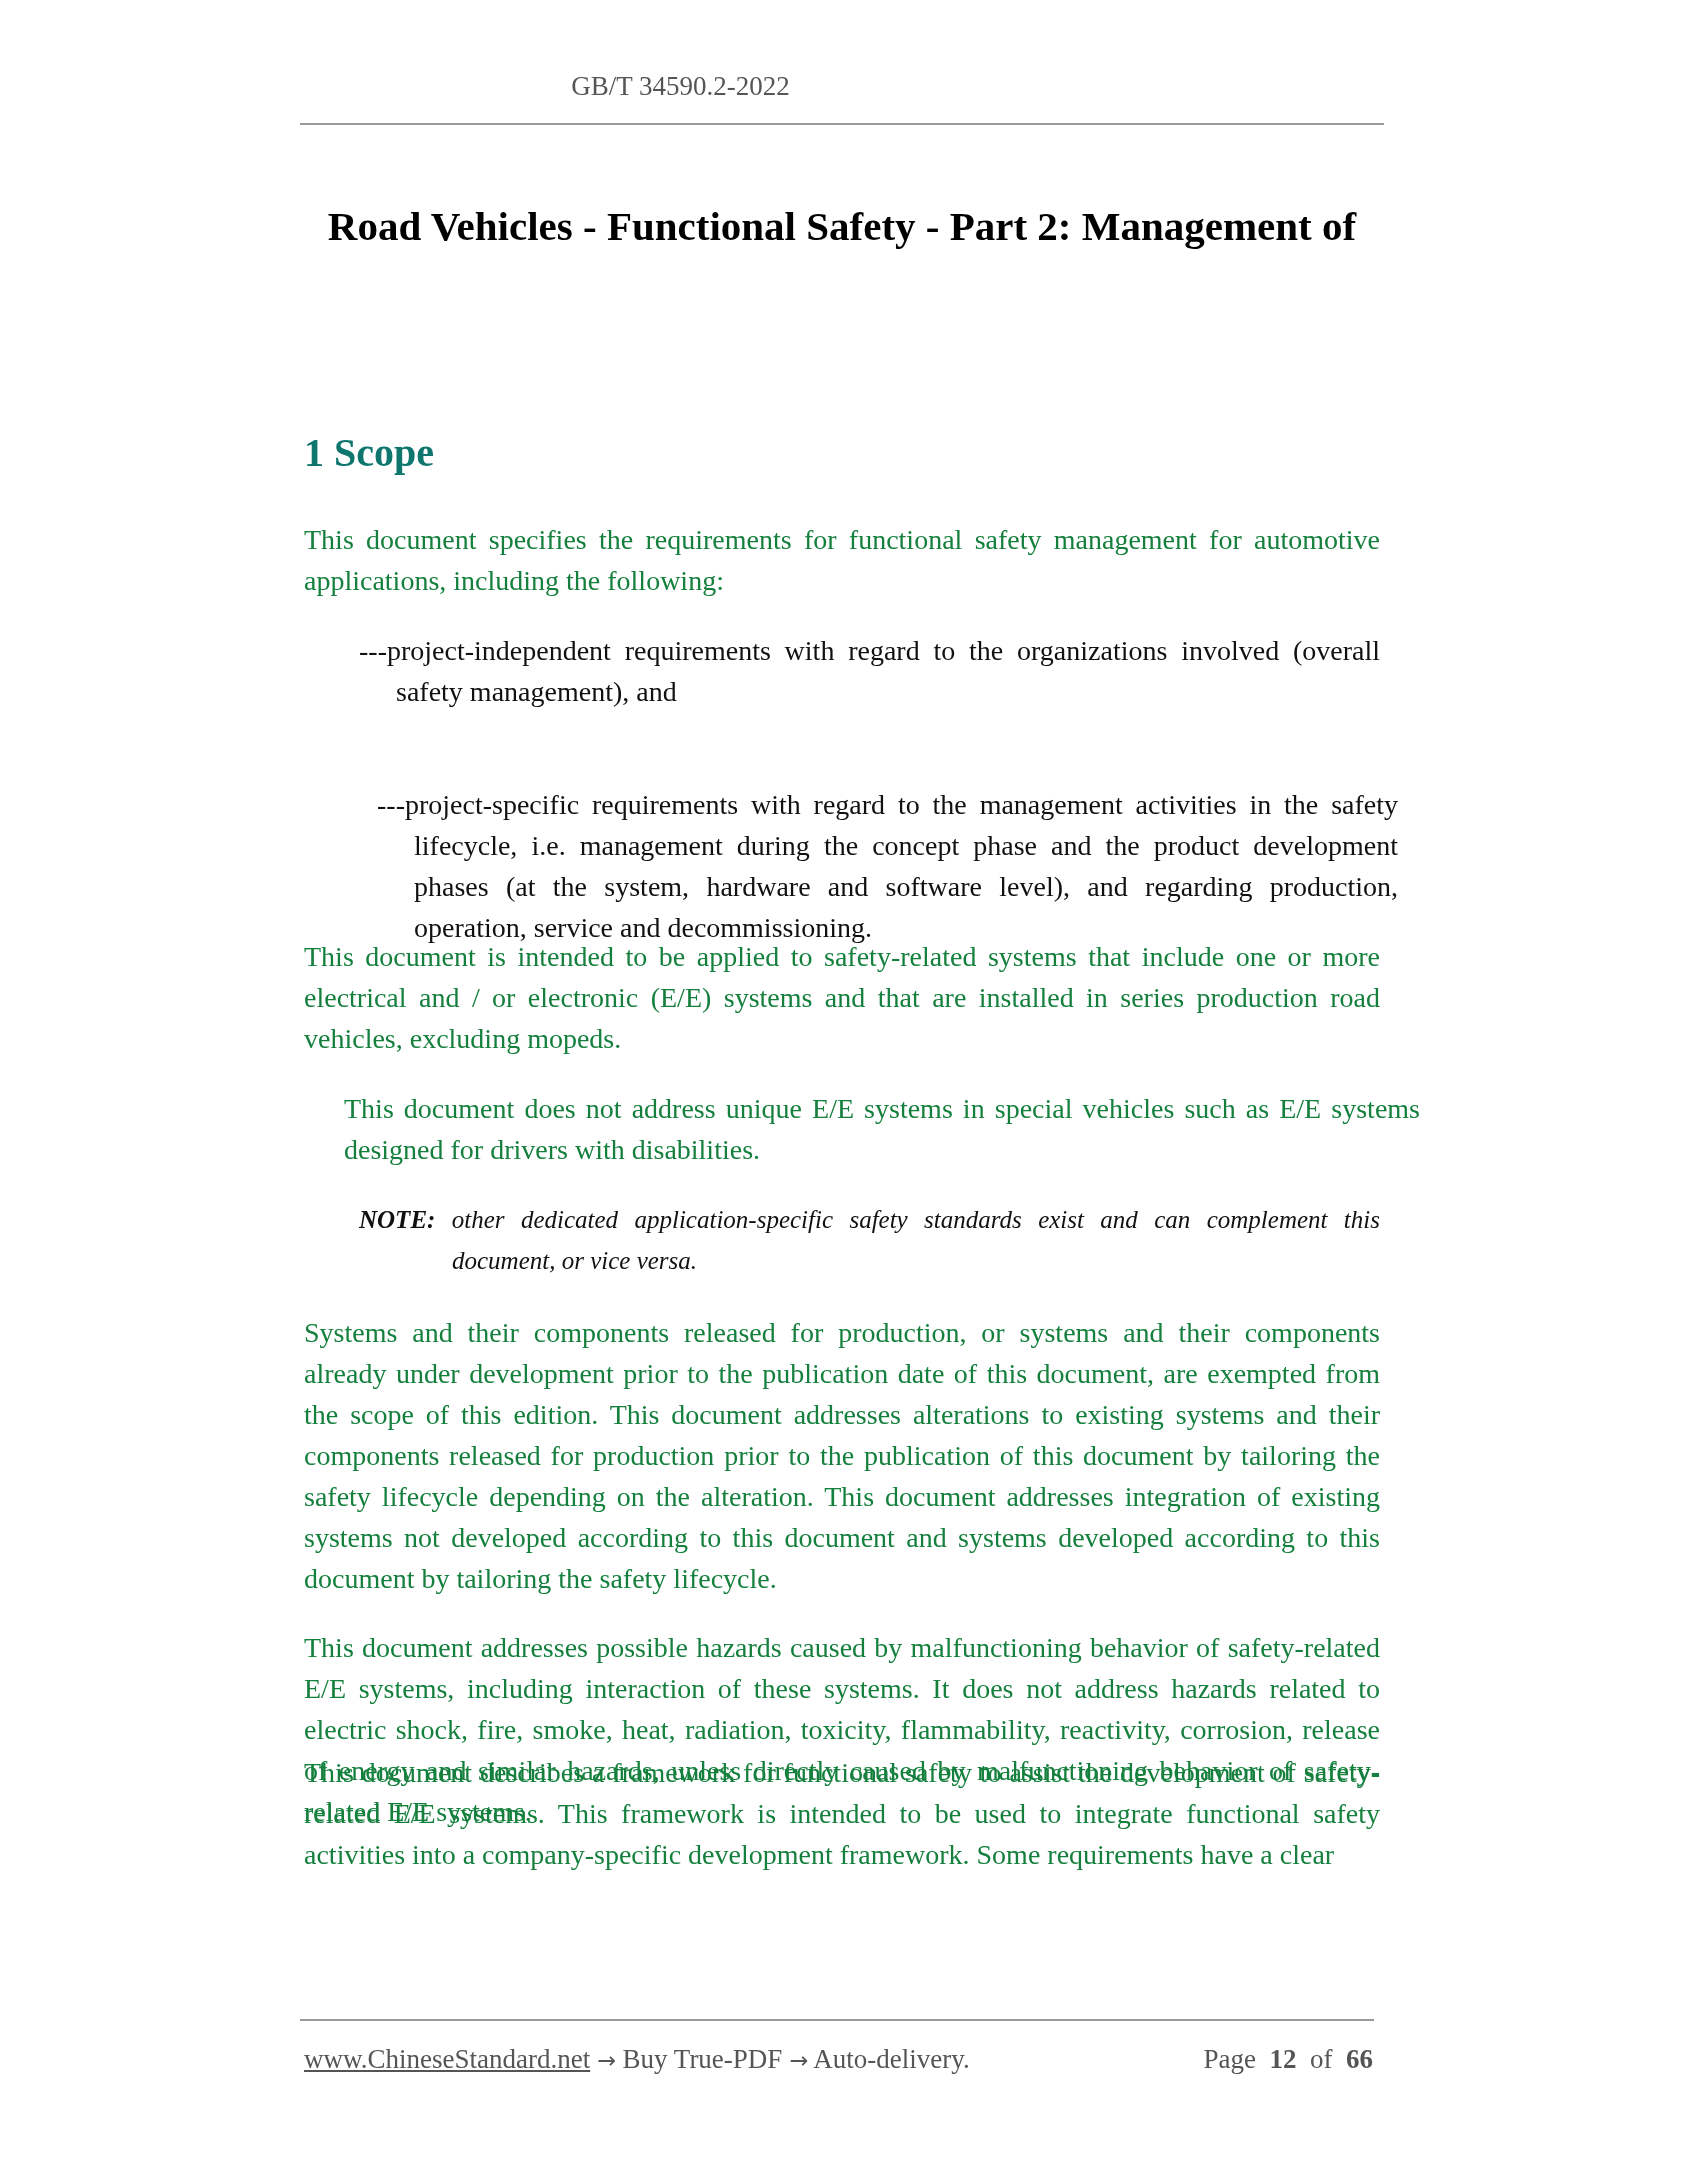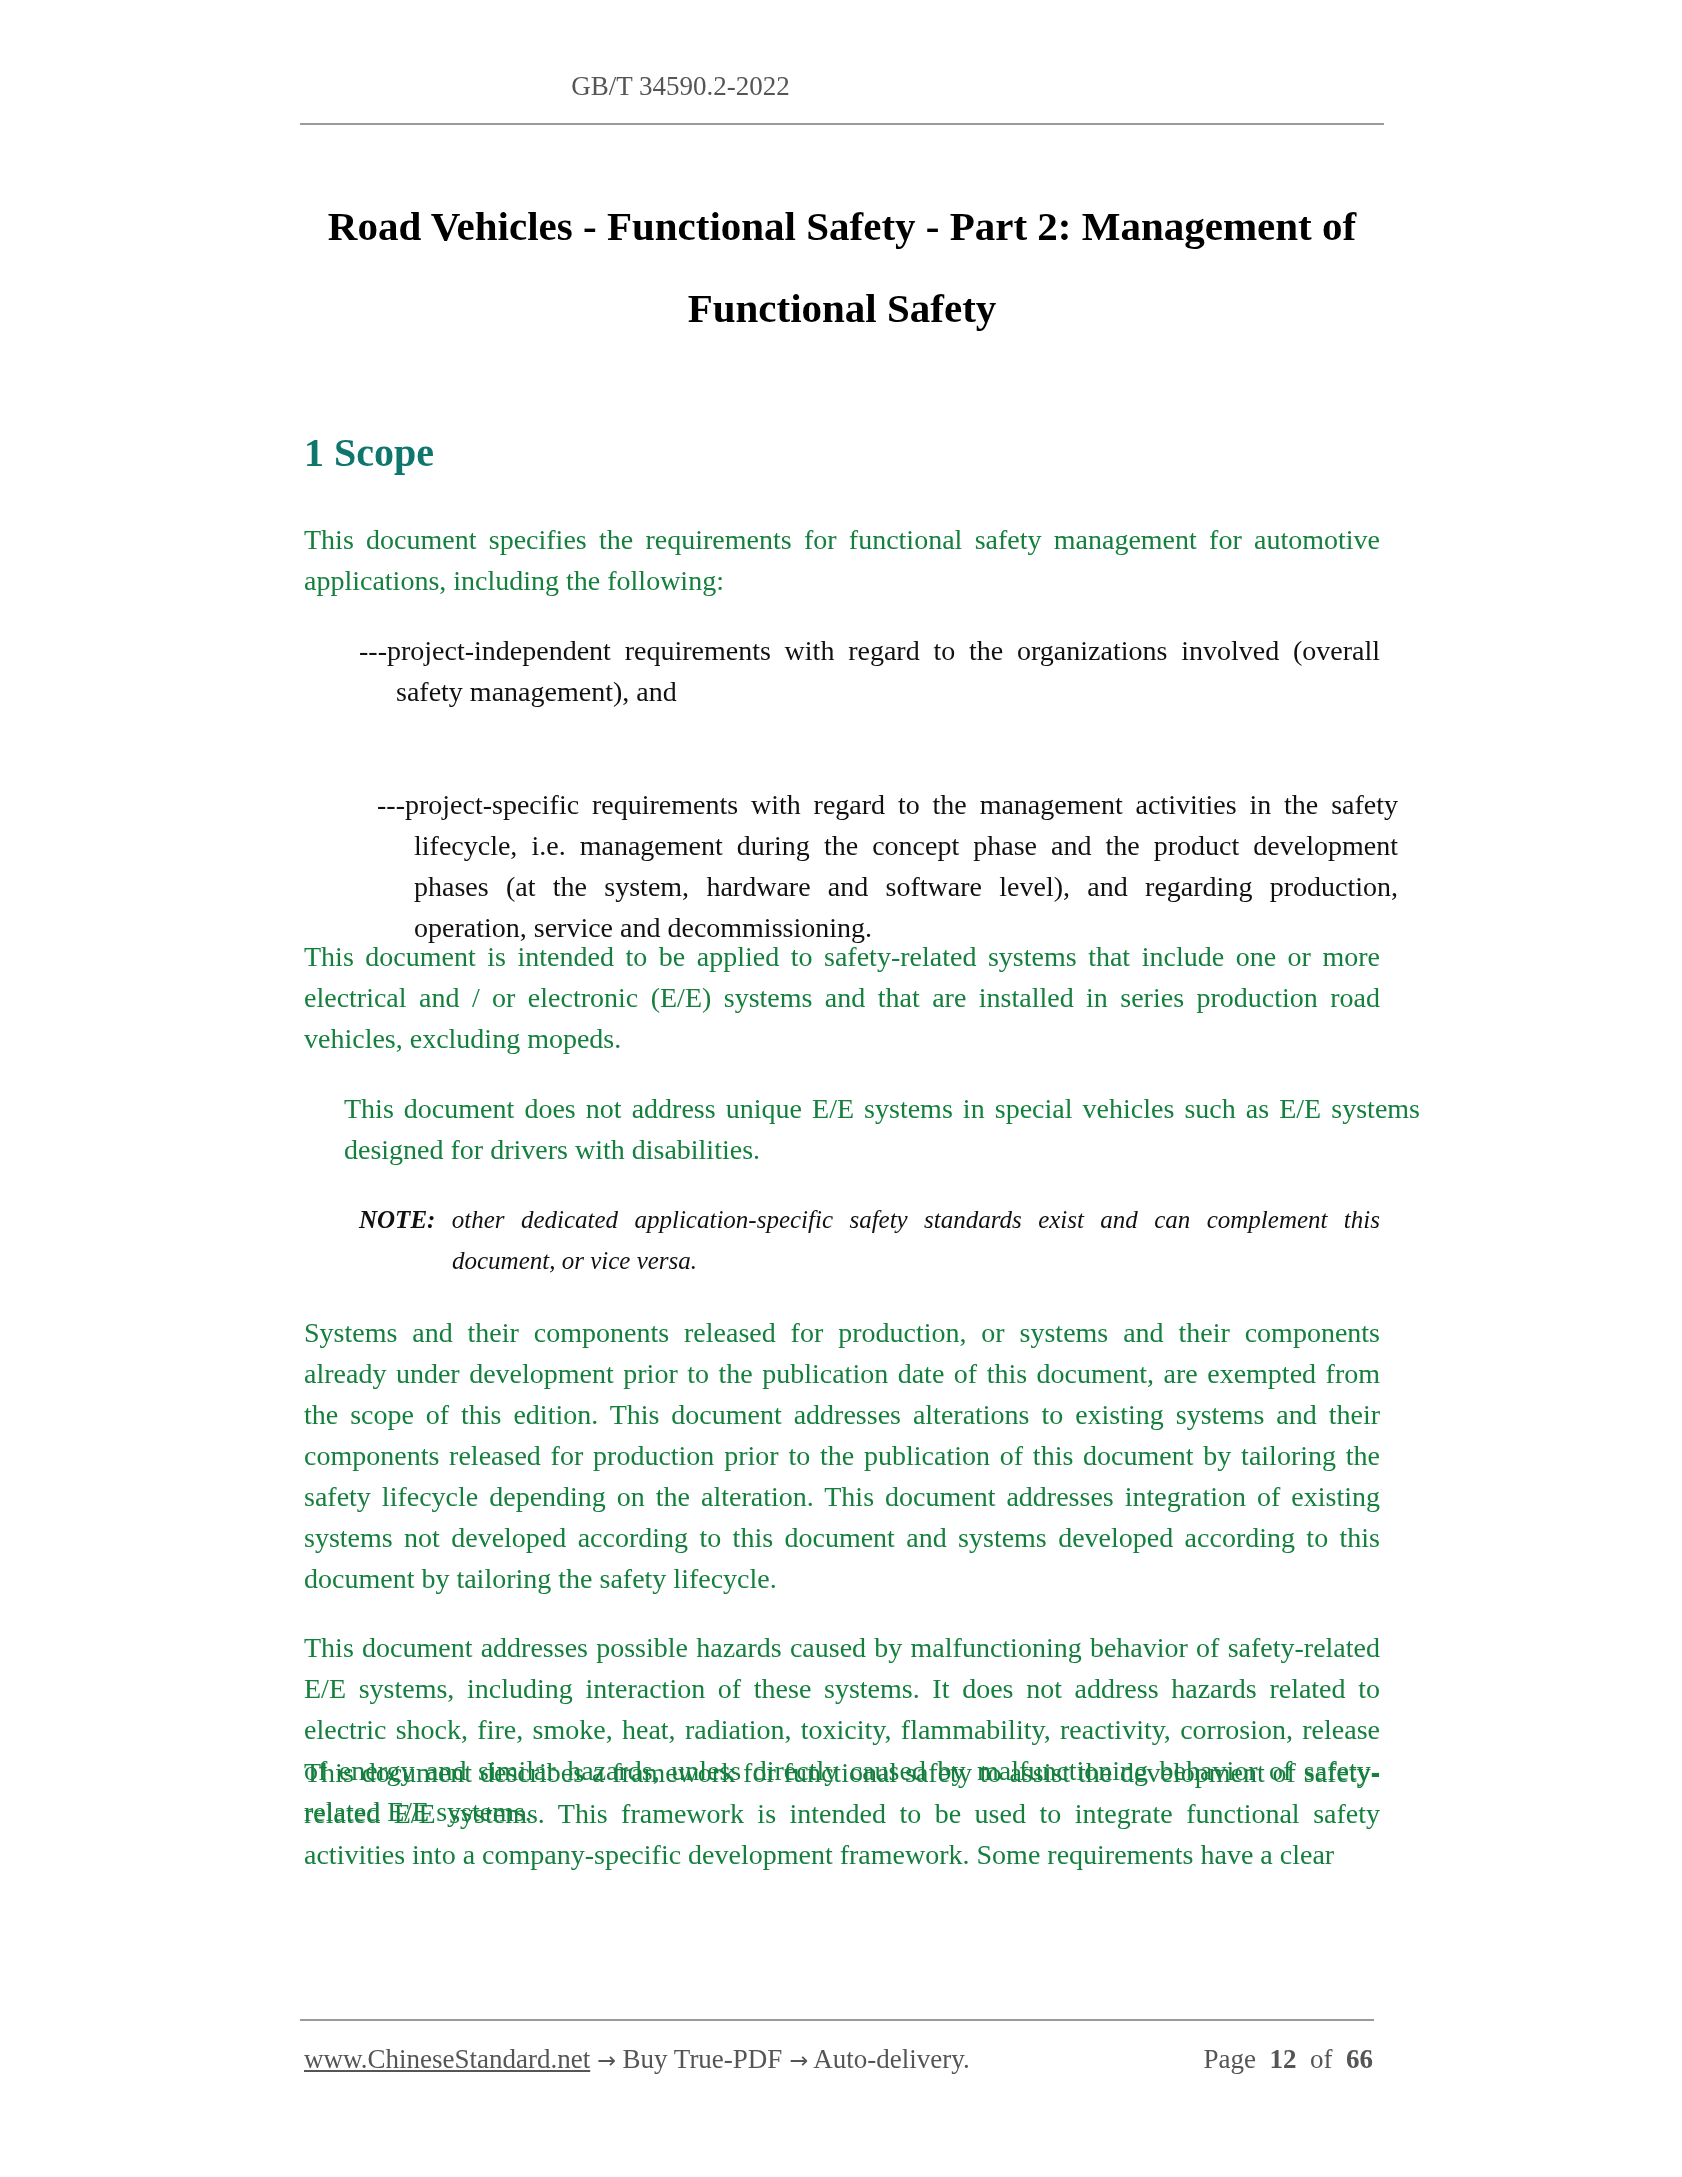--- a/index.html
+++ b/index.html
@@ -46,21 +46,20 @@
     .pager span { margin-left: 0; }
   </style>
 </head>
 <body>
 
 <div class="abs header-code">GB/T 34590.2-2022</div>
 <div class="abs rule" style="left:300px; top:123px; width:1084px;"></div>
 
 <div class="abs title">
   <div>Road Vehicles - Functional Safety - Part 2: Management of</div>
-  <div>Functional Safety</div>
 </div>
 
 <div class="abs section">1 Scope</div>
 
 <div class="abs para" style="top:519px;">This document specifies the requirements for functional safety management for automotive applications, including the following:</div>
 
 <div class="abs bullet" style="top:630px;">---project-independent requirements with regard to the organizations involved (overall safety management), and</div>
 <div class="abs bullet" style="top:784px;margin-left:18px;">---project-specific requirements with regard to the management activities in the safety lifecycle, i.e. management during the concept phase and the product development phases (at the system, hardware and software level), and regarding production, operation, service and decommissioning.</div>
 
 <div class="abs para" style="top:936px;">This document is intended to be applied to safety-related systems that include one or more electrical and / or electronic (E/E) systems and that are installed in series production road vehicles, excluding mopeds.</div>

